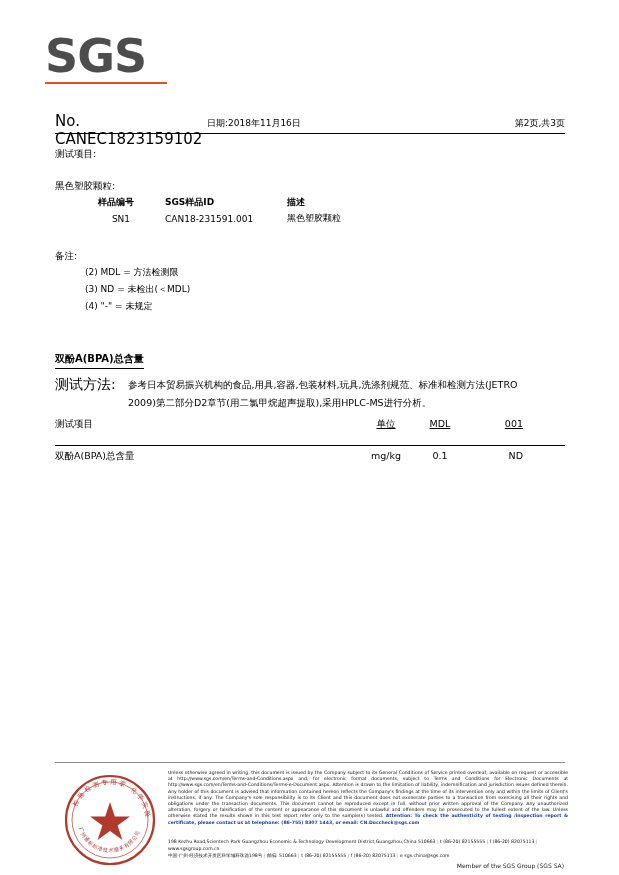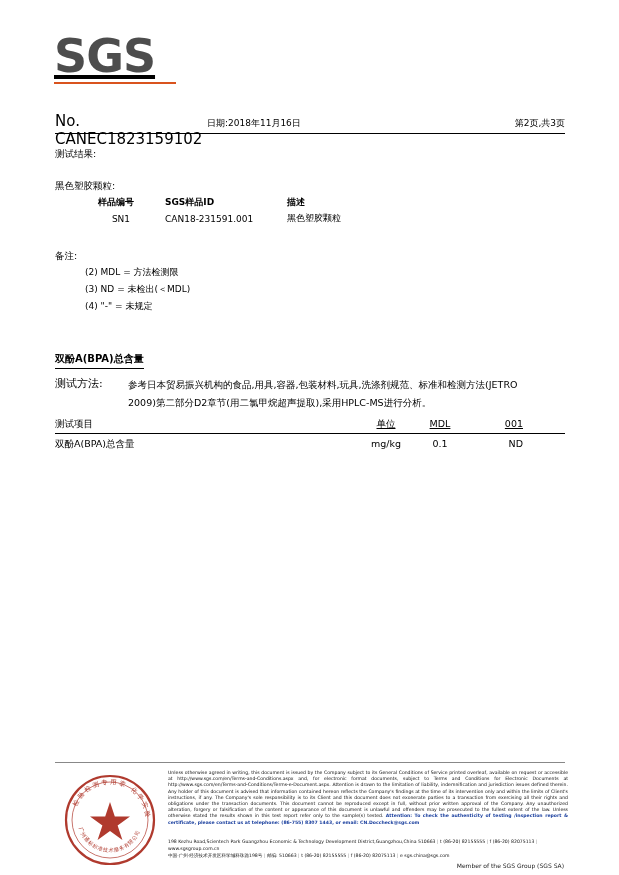--- a/index.html
+++ b/index.html
@@ -18,24 +18,23 @@
   .page {
     position: relative;
     width: 619px;
     height: 875px;
     background: #fff;
   }
 
   
   .logo-wrap {
     position: absolute;
-    left: 54px;
+    left: 45px;
     top: 32px;
     width: 130px;
-    text-decoration: underline;
   }
   .sgs-logo {
     font-family: "DejaVu Sans", "Liberation Sans", sans-serif;
     font-size: 46px;
     font-weight: bold;
     letter-spacing: -1px;
     color: #4d4d4d;
     line-height: 48px;
   }
   .logo-rule {
@@ -129,21 +128,21 @@
     font-size: 10px;
     font-weight: bold;
     border-bottom: 1px solid #000;
     padding-bottom: 2px;
   }
 
   .method-label {
     position: absolute;
     left: 55px;
     top: 376px;
-    font-size: 11px;
+    font-size: 14px;
   }
   .method-text {
     position: absolute;
     left: 128px;
     top: 376px;
     width: 400px;
     font-size: 9.5px;
     line-height: 18px;
   }
 
@@ -151,21 +150,21 @@
   .res-table {
     position: absolute;
     left: 55px;
     top: 418px;
     width: 510px;
     font-size: 9.5px;
   }
   .res-head {
     display: flex;
     border-bottom: 1px solid #000;
-    padding-bottom: 2px;
+    padding-bottom: 14px;
   }
   .res-row {
     display: flex;
     padding-top: 4px;
   }
   .col-item { width: 300px; }
   .col-unit { width: 62px; text-align: center; }
   .col-mdl  { width: 46px; text-align: center; }
   .col-001  { width: 60px; text-align: right; }
   .u-line { text-decoration: underline; }
@@ -229,21 +228,21 @@
     <div class="logo-rule"></div>
   </div>
 
   <div class="title-row">
     <div class="doc-no">No. CANEC1823159102</div>
     <div class="doc-date">日期:2018年11月16日</div>
     <div class="doc-page">第2页,共3页</div>
   </div>
   <div class="hr-main"></div>
 
-  <div class="block result-label">测试结果:</div>
+  <div class="block result-label">测试项目:</div>
   <div class="block sample-desc-label">黑色塑胶颗粒:</div>
 
   <table class="sample">
     <thead>
       <tr>
         <th class="c1">样品编号</th>
         <th class="c2">SGS样品ID</th>
         <th class="c3">描述</th>
       </tr>
     </thead>

